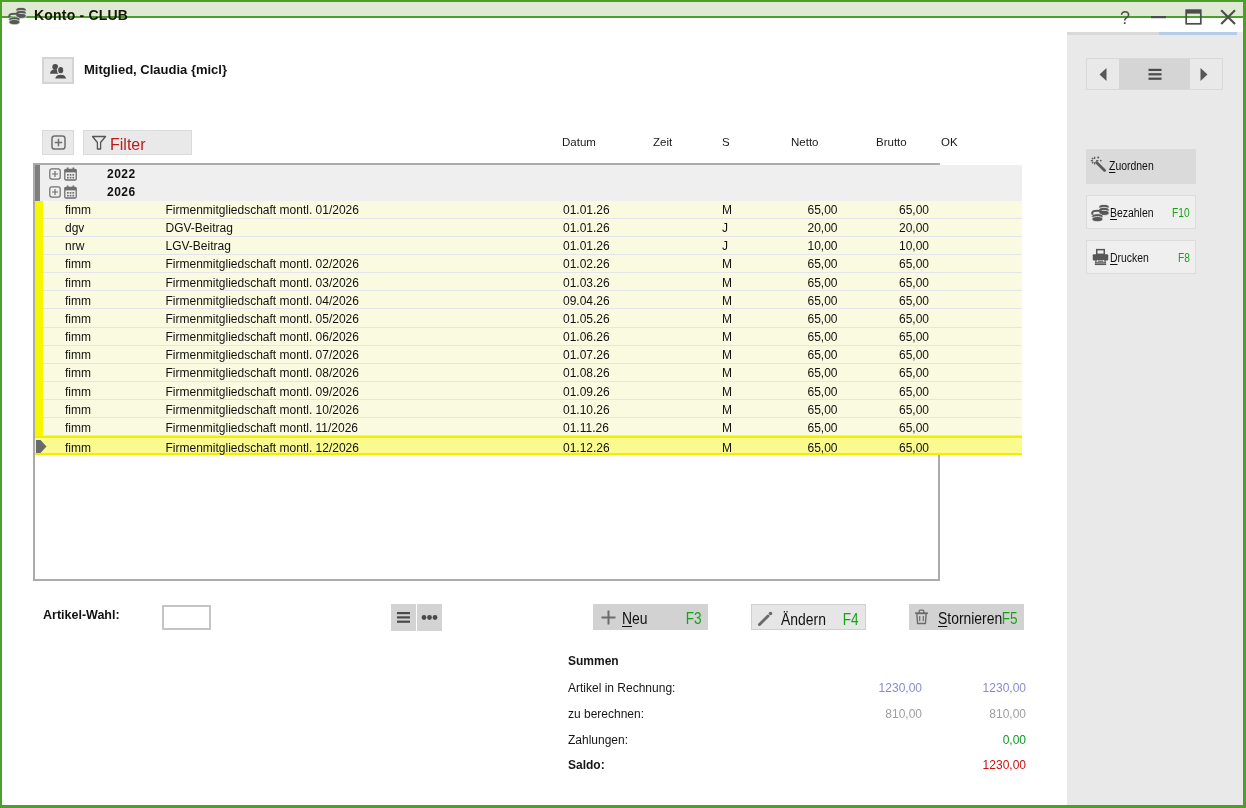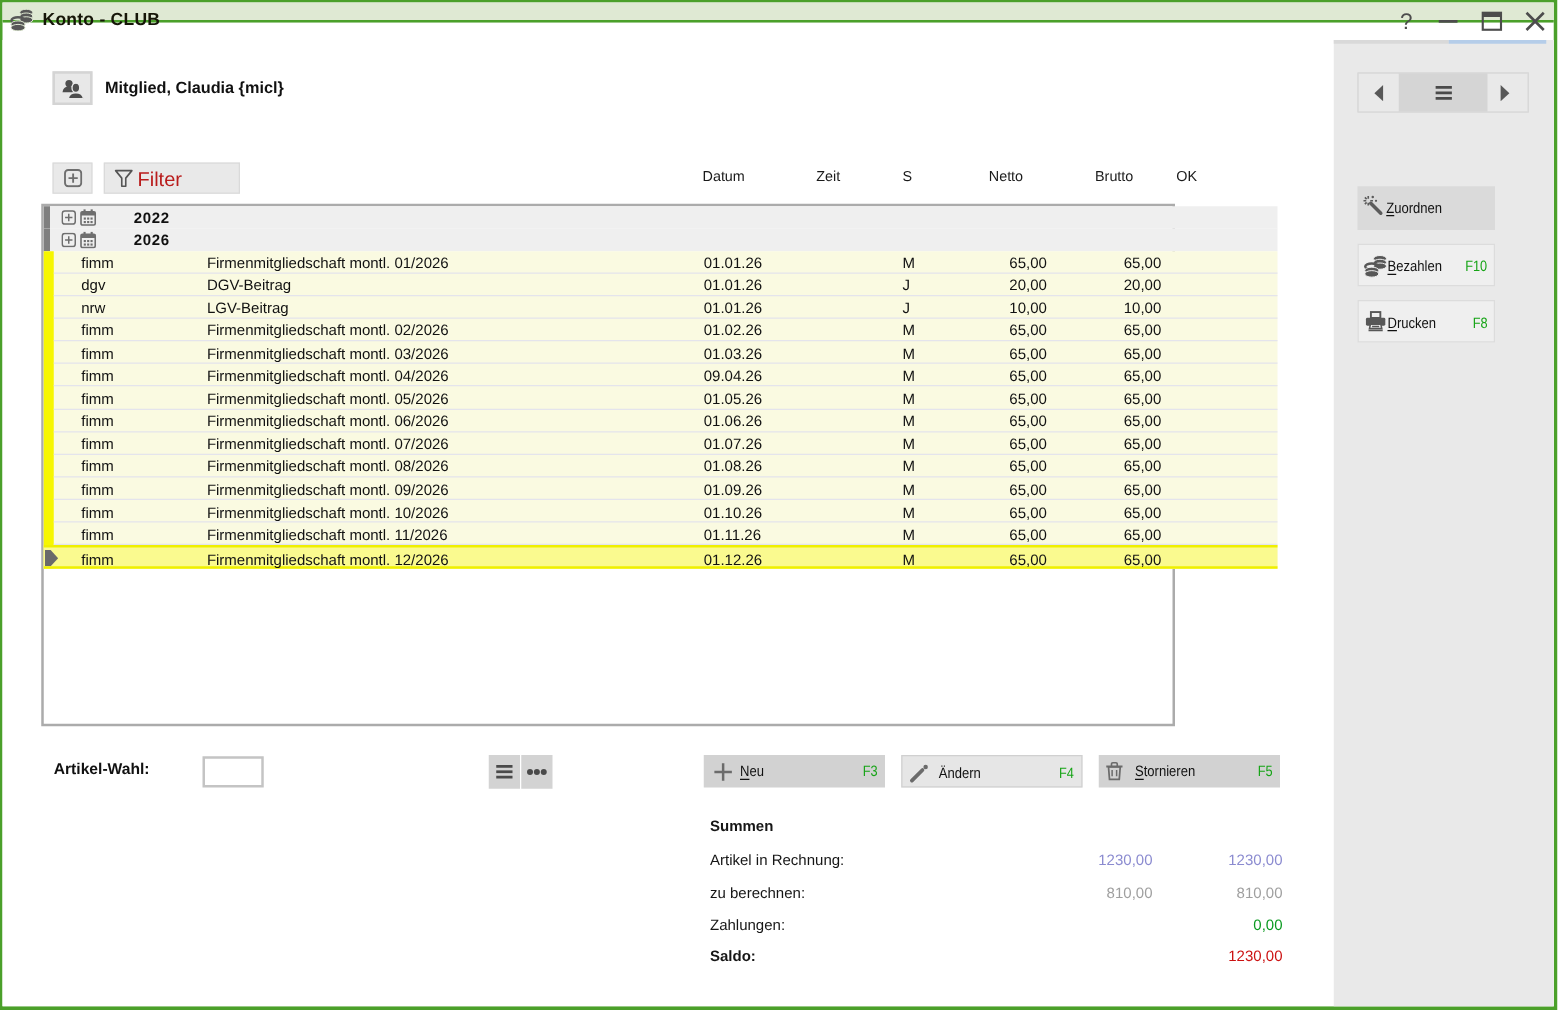--- a/index.html
+++ b/index.html
@@ -28,21 +28,21 @@
 .drow { position:absolute; left:0; width:987px; height:18.15px; }
 .drow .sep { position:absolute; left:8px; right:0; bottom:0; height:1px; background:#e4e4ec; }
 .cell { position:absolute; top:2.5px; font-size:12px; color:#111; white-space:pre; }
 .c1 { left:30px; } .c2 { left:130.5px; } .c3 { left:528px; } .c4 { left:687px; }
 .c5 { right:184.5px; } .c6 { right:93px; }
 #selrow { background:#fafa8f; border-top:2px solid #efef00; border-bottom:2px solid #efef00; height:18.3px; }
 #selmark { position:absolute; left:1px; top:1.5px; }
 #artikel-label { position:absolute; left:41px; top:576px; font-size:12.5px; font-weight:bold; color:#111; }
 #artikel-input { position:absolute; left:160px; top:573px; width:49px; height:25px; background:#fff; border:2px solid #c4c4c4; }
 .sqbtn { position:absolute; top:572px; width:25px; height:27px; background:#d3d3d3; }
-.actbtn { position:absolute; top:572px; width:145px; height:26px; font-size:12px; color:#111; }
+.actbtn { position:absolute; top:572px; width:115px; height:26px; font-size:16px; color:#111;margin-left:30px; }
 .btn-label { position:absolute; left:29px; top:6px; transform:scaleX(0.87); transform-origin:0 50%; }
 .fkey { position:absolute; right:6px; top:6px; color:#16a416; transform:scaleX(0.85); transform-origin:100% 50%; }
 .sumlabel { position:absolute; left:566px; font-size:12px; color:#161616; }
 .sumval { position:absolute; width:80px; font-size:12px; text-align:right; }
 .v1 { left:840px; } .v2 { left:944px; }
 #navgroup { position:absolute; left:1084px; top:26px; width:137px; height:32px; background:#d5d5d5; border:1px solid #d8d8d8; }
 .navside { position:absolute; top:0; width:32px; height:30px; background:#e9e9e9; }
 .rpbtn { position:absolute; left:1084px; width:110px; font-size:12px; color:#111; }
 .rp-label { position:absolute; left:23px; top:10px; transform:scaleX(0.87); transform-origin:0 50%; }
 .rp-fkey { position:absolute; right:5px; top:10px; color:#16a416; transform:scaleX(0.85); transform-origin:100% 50%; }

